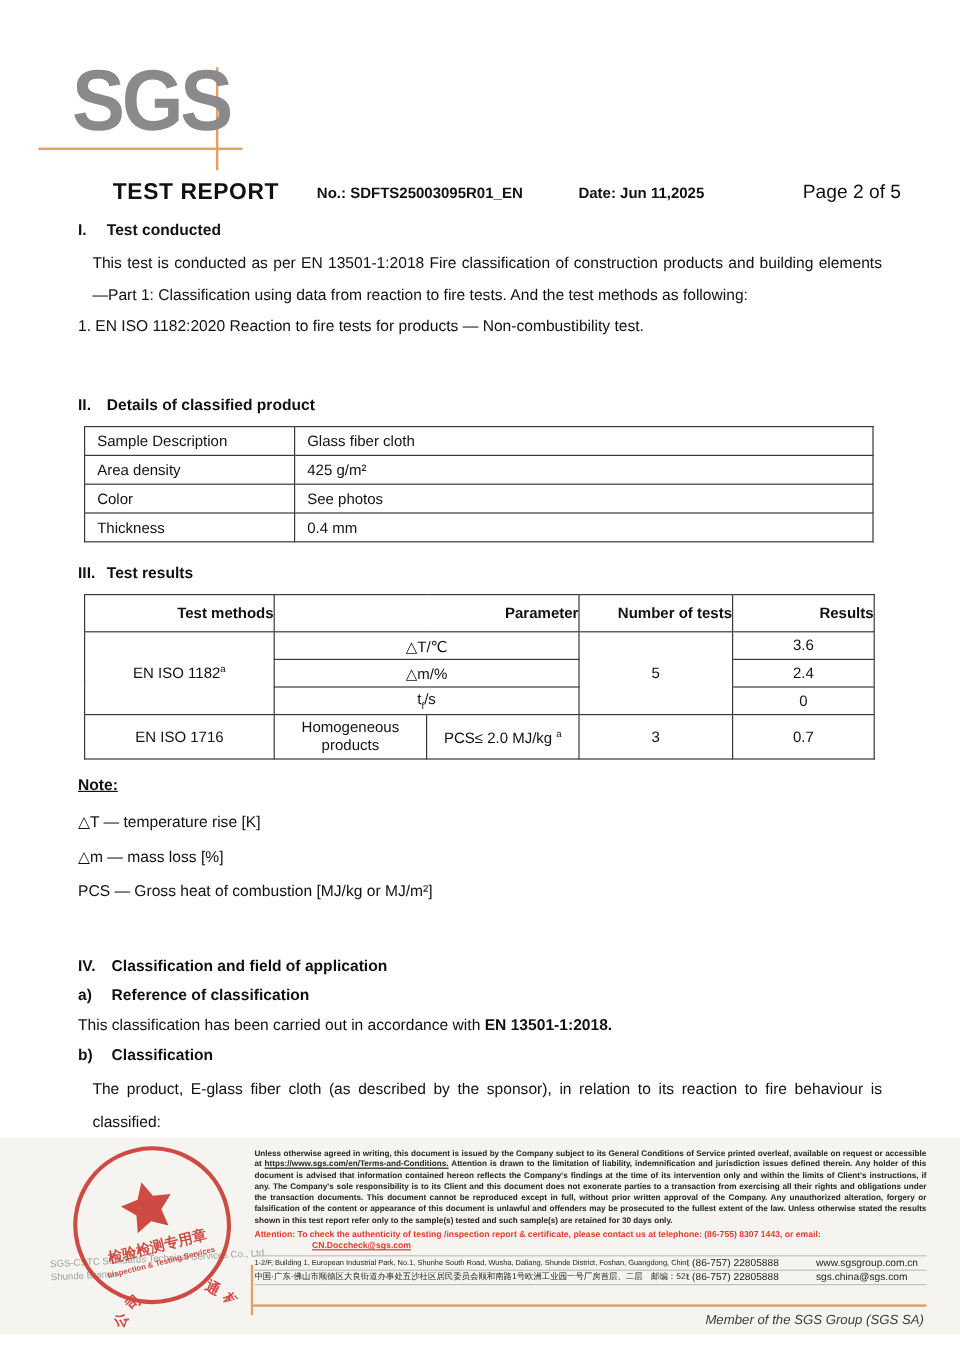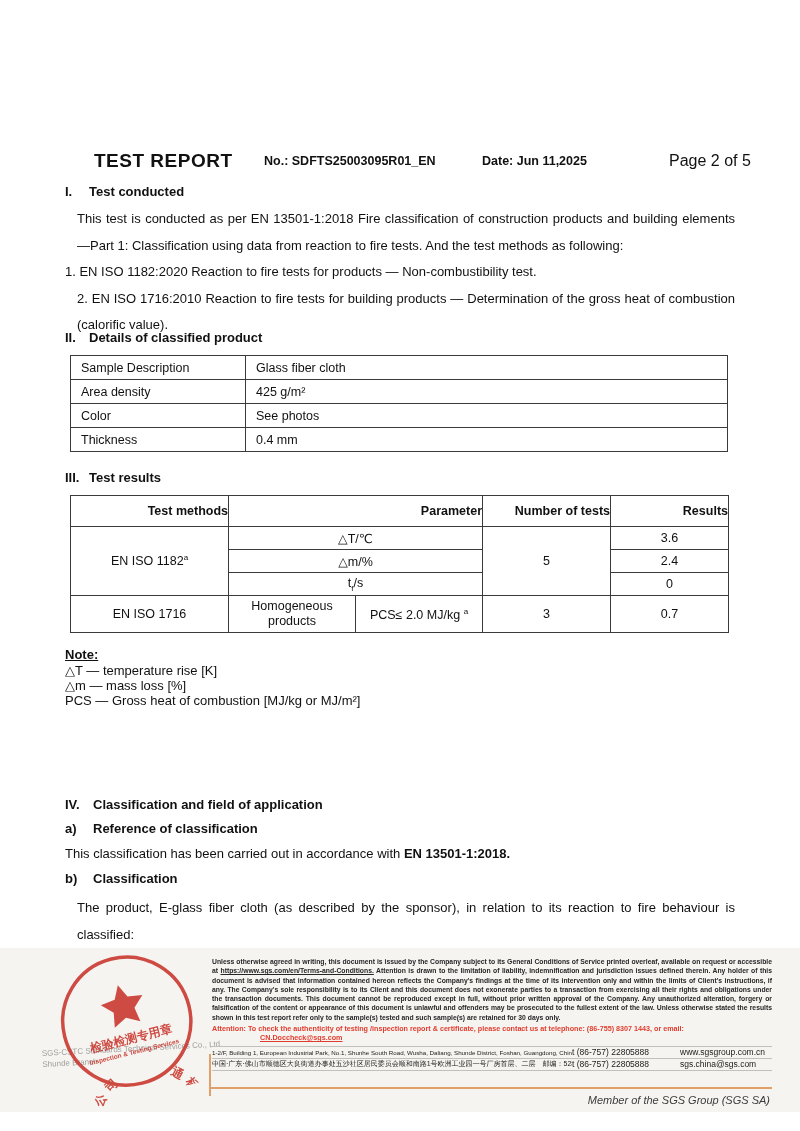--- a/index.html
+++ b/index.html
@@ -31,21 +31,21 @@
   table{border-collapse:collapse;table-layout:fixed;width:658px;}
   td,th{border:1px solid #3a3a3a;font-size:12.5px;font-weight:normal;padding:0;color:#111;}
   .t2 td{height:23px;padding-left:10px;text-align:left;vertical-align:middle;}
   .t3 th{height:30px;font-weight:bold;text-align:right;vertical-align:middle;}
   .t3 td{height:22px;text-align:center;vertical-align:middle;}
   .t3 td.tall{height:36px;line-height:15px;}
   sup{font-size:8px;}
 
   
   .note-head{font-size:13px;font-weight:bold;text-decoration:underline;}
-  .note-item{font-size:13px;}
+  .note-item{font-size:13px;margin-top:14px;}
 
   
   .s4-gap{margin-top:9px;}
 
   
   .footer{position:absolute;left:0;top:948px;width:800px;height:164px;background:#f6f4f1;}
   .stamp-company{position:absolute;left:42px;top:96px;width:190px;font-size:8px;line-height:10.5px;
                  color:#a09e9c;transform:rotate(-3deg);}
   .stamp-svg{position:absolute;left:45px;top:-2px;opacity:.88;}
   .fine{position:absolute;left:212px;top:9px;width:560px;}
@@ -61,36 +61,40 @@
   .addr-web{width:92px;font-size:8.5px;color:#1c1c1c;}
   .orange-rule{position:absolute;left:210px;top:139px;width:562px;height:2px;background:#dfa069;}
   .orange-tick{position:absolute;left:209px;top:106px;width:2px;height:42px;background:#dfa069;}
   .member{position:absolute;right:30px;top:146px;font-size:11px;color:#3c3c3c;font-style:italic;}
 </style>
 </head>
 <body>
 
 <div class="page">
 
+  <div class="logo">
+    <div class="logo-hline"></div>
+    <div class="logo-vline"></div>
+    <div class="logo-text">SGS</div>
+  </div>
 
   <div class="titlebar">
     <div class="report-title">TEST REPORT</div>
     <div class="tb-no">No.: SDFTS25003095R01_EN</div>
     <div class="tb-date">Date: Jun 11,2025</div>
     <div class="tb-page">Page 2 of 5</div>
   </div>
 
   <div class="body-block" style="top:184px;">
     <div class="sec-head">
       <span class="sec-num">I.</span>
       <span>Test conducted</span>
     </div>
     <div class="para" style="margin-top:7px;">This test is conducted as per EN 13501-1:2018 Fire classification of construction products and building elements—Part 1: Classification using data from reaction to fire tests. And the test methods as following:</div>
     <div class="line">1. EN ISO 1182:2020 Reaction to fire tests for products — Non-combustibility test.</div>
-    <div class="para">2. EN ISO 1716:2010 Reaction to fire tests for building products — Determination of the gross heat of combustion (calorific value).</div>
   </div>
 
   <div class="body-block" style="top:330px;">
     <div class="sec-head">
       <span class="sec-num">II.</span>
       <span>Details of classified product</span>
     </div>
   </div>
   <table class="t2" style="position:absolute;left:70px;top:355px;">
     <colgroup>

